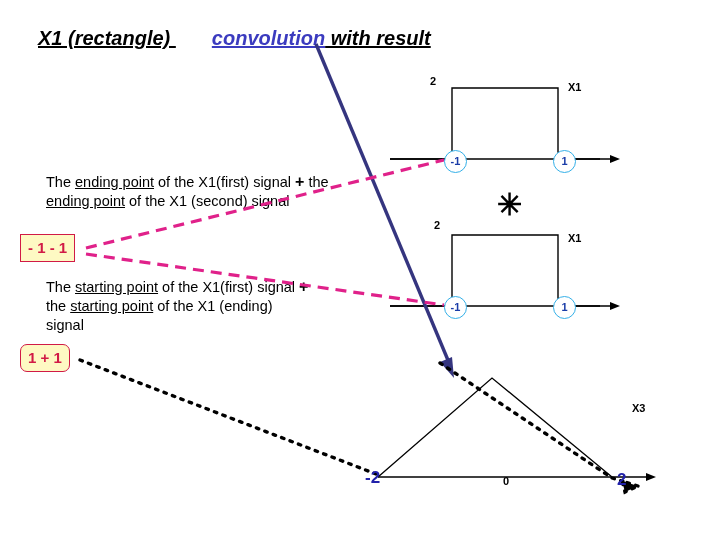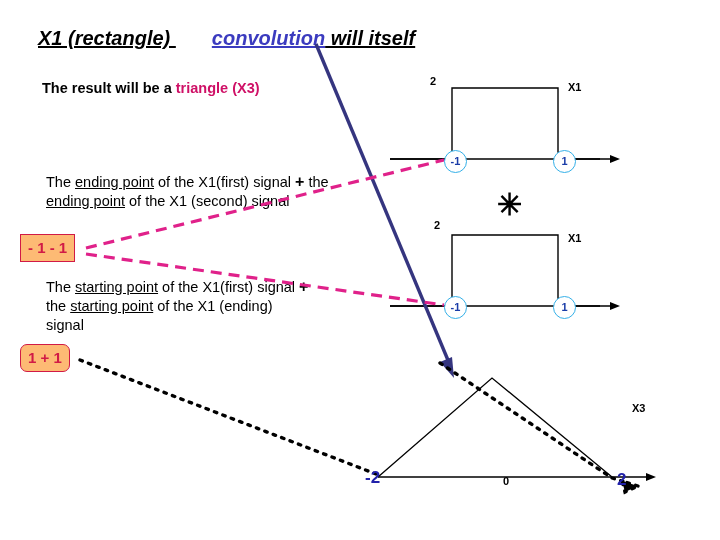--- a/index.html
+++ b/index.html
@@ -85,21 +85,21 @@
     width: 350px;
   }
 
   
   .redbox {
     border: 1.3px solid #d11a46;
     color: #d11a46;
     font-weight: bold;
     font-size: 15px;
     padding: 4px 7px 5px 7px;
-    background: #fdba74;
+    background: #fef9c3;
     white-space: nowrap;
   }
   #box-m1m1 { left: 20px; top: 234px; }
   #box-1p1 { left: 20px; top: 344px; border-radius: 7px; }
 
   
   #vec {
     left: 0; top: 0;
   }
 
@@ -145,26 +145,23 @@
     line-height: 20px;
     text-align: center;
   }
 </style>
 </head>
 <body>
 
 <div class="stage">
 
   <div class="abs" id="title">
-    <span class="t-plain">X1 (rectangle) </span><span class="t-conv">convolution</span><span class="t-tail"> will itself</span>
+    <span class="t-plain">X1 (rectangle) </span><span class="t-conv">convolution</span><span class="t-tail"> with result</span>
   </div>
 
-  <div class="abs" id="subtitle">
-    <span>The result will be a </span><span class="hot">triangle (X3)</span>
-  </div>
 
 
   <div class="abs para" id="para-ending">
     <span>The </span><u>ending point</u><span> of the X1(first) signal </span><span class="plus">+</span><span> the</span><br>
     <u>ending point</u><span> of the X1 (second) signal</span>
   </div>
 
   <div class="abs para" id="para-starting">
     <span>The </span><u>starting point</u><span> of the X1(first) signal </span><span class="plus">+</span><br>
     <span>the </span><u>starting point</u><span> of the X1 (ending)</span><br>

